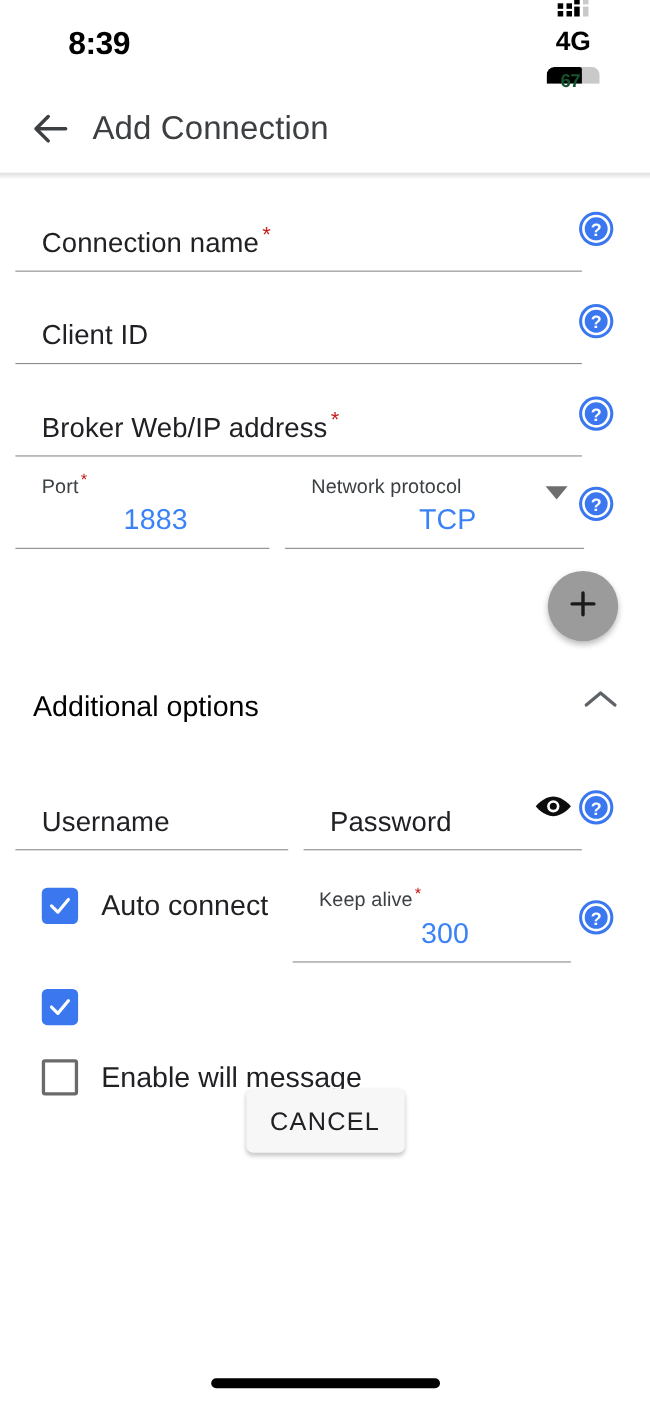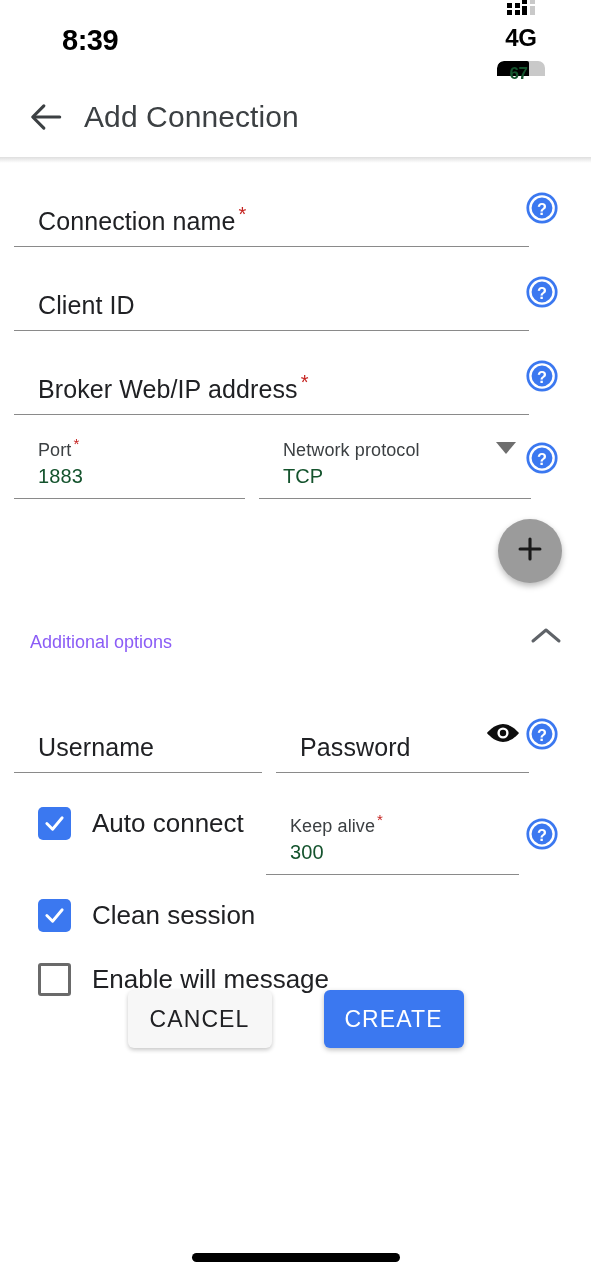--- a/index.html
+++ b/index.html
@@ -144,23 +144,24 @@
     color: #202124;
     letter-spacing: 0.1px;
   }
   .tf-float-label {
     font-size: 18px;
     color: #3c4043;
     margin-bottom: 4px;
     letter-spacing: 0.1px;
   }
   .tf-value {
-    font-size: 20px;
-    color: #14532d;
+    font-size: 26px;
+    color: #3b82f6;
     letter-spacing: 0.1px;
+    text-align: center;
   }
   .req { color: #c5221f; font-size: 20px; vertical-align: super; margin-left: 3px; }
   .req-small { color: #c5221f; font-size: 15px; vertical-align: super; margin-left: 2px; }
 
   
   .help-icon {
     width: 34px; height: 34px;
     flex: 0 0 34px;
   }
 
@@ -195,21 +196,21 @@
   }
 
   
   .addopts-row {
     position: relative;
     height: 78px;
     display: flex;
     align-items: center;
     padding-left: 30px;
   }
-  .addopts-label { font-size: 18px; color: #8b5cf6; }
+  .addopts-label { font-size: 26px; color: #000000; }
   .chevron { position: absolute; right: 28px; top: 22px; }
 
   
   .cb {
     width: 33px; height: 33px;
     border-radius: 5px;
     display: inline-flex;
     align-items: center; justify-content: center;
     flex: 0 0 33px;
   }
@@ -434,30 +435,28 @@
         </svg>
       </div>
     </div>
 
     <div style="display:flex; align-items:center; padding-left:38px; height:64px; margin-top:8px;">
       <span class="cb on">
         <svg width="23" height="23" viewBox="0 0 24 24" fill="none" stroke="#ffffff" stroke-width="3" stroke-linecap="round" stroke-linejoin="round">
           <polyline points="4,12 10,18 20,6"></polyline>
         </svg>
       </span>
-      <span class="cb-label">Clean session</span>
     </div>
 
     <div style="display:flex; align-items:center; padding-left:38px; height:64px;">
       <span class="cb off"></span>
       <span class="cb-label">Enable will message</span>
     </div>
 
   </div>
 
   <div class="btn-row">
     <div class="btn btn-cancel">CANCEL</div>
-    <div class="btn btn-create">CREATE</div>
   </div>
 
   <div class="home-indicator"></div>
 
 </div>
 
 </body></html>

